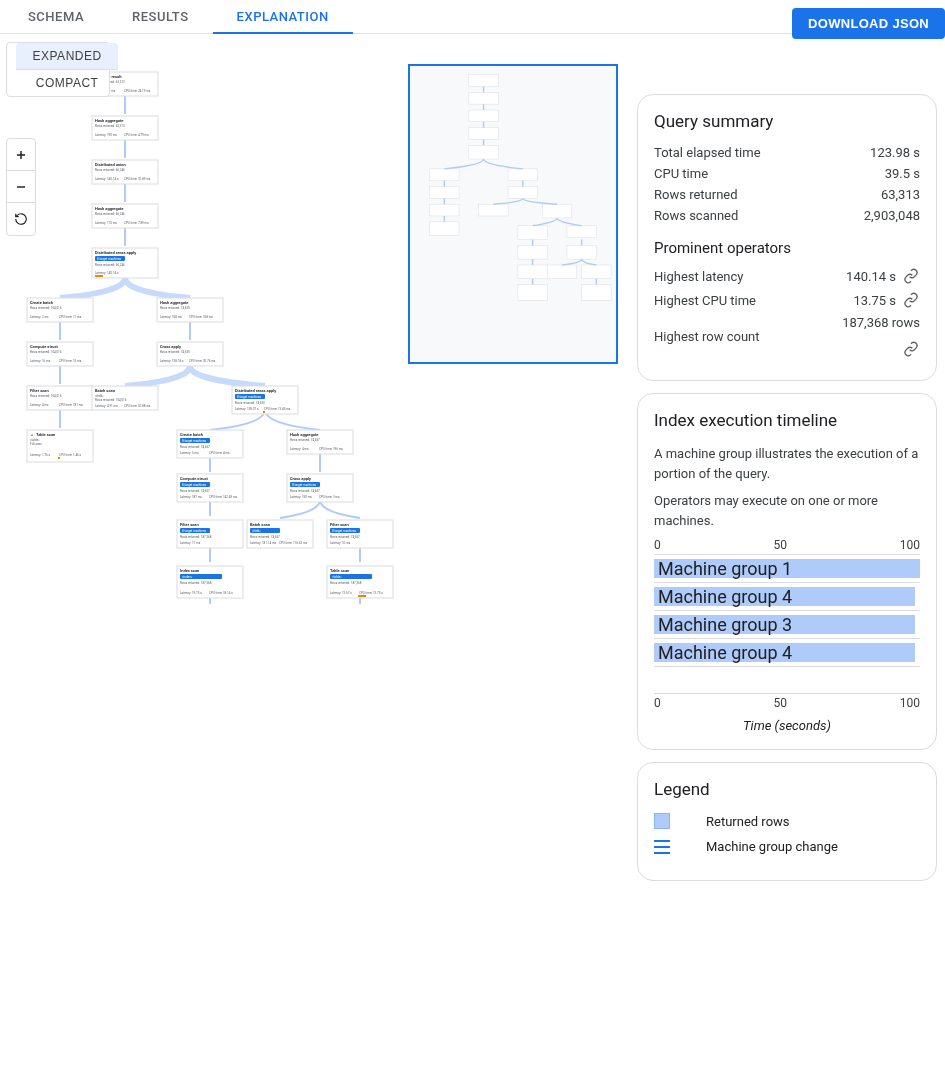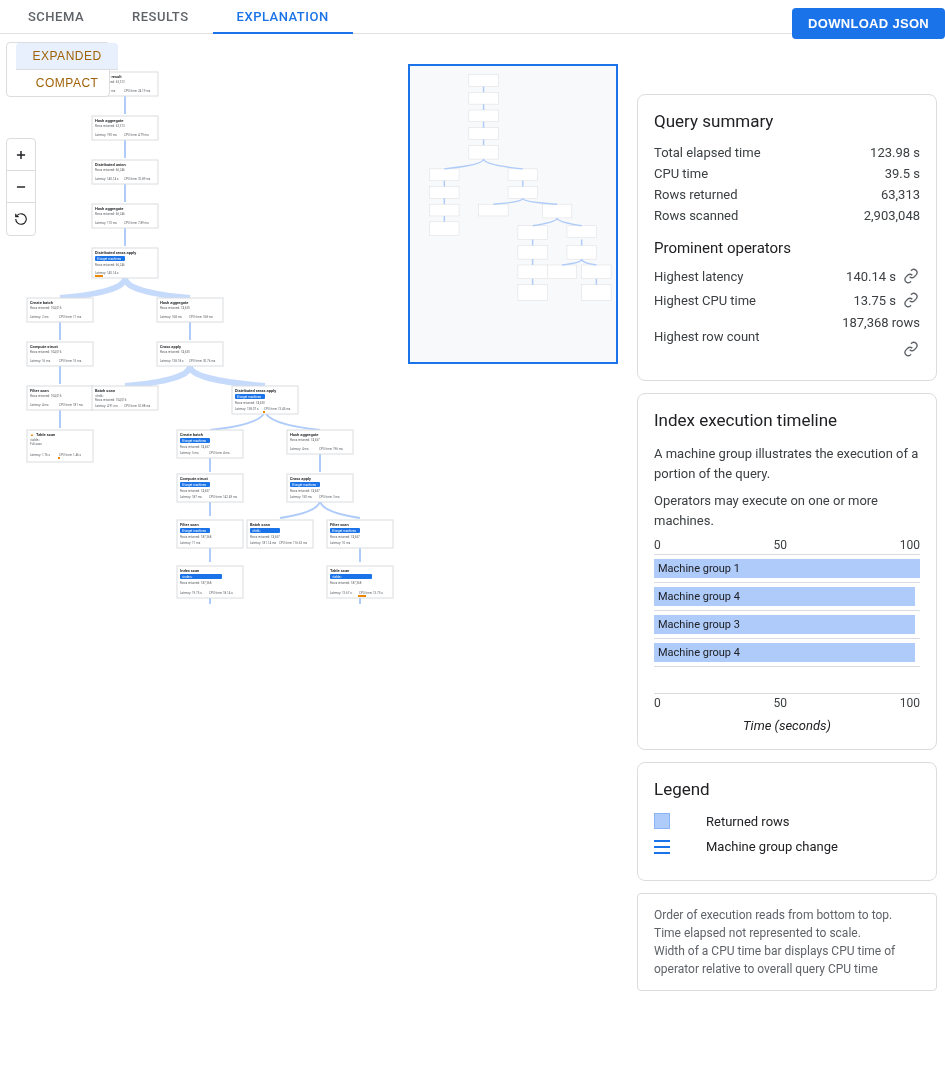--- a/index.html
+++ b/index.html
@@ -12,21 +12,21 @@
 .tab-actions { margin-left: auto; display: flex; gap: 14px; align-items: center; padding-right: 8px; }
 .icon-btn { width: 22px; height: 22px; display: flex; align-items: center; justify-content: center; cursor: pointer; color: #5f6368; }
 
 
 .main { display: flex; height: calc(1086px - 34px); }
 .viz-area { flex: 1; position: relative; background: #fff; }
 .side-panel { width: 308px; padding: 12px 0 12px 0; overflow-y: auto; }
 
 
 .toggle-group { position: absolute; top: 8px; left: 6px; border: 1px solid #dadce0; border-radius: 4px; background: #fff; z-index: 10; }
-.toggle-btn { display: block; padding: 6px 12px; font-size: 12px; font-weight: 500; color: #a16207; letter-spacing: 0.5px; background: none; border: none; cursor: pointer; width: 100%; text-align: center; margin-left: 9px; }
+.toggle-btn { display: block; padding: 6px 12px; font-size: 12px; font-weight: 500; color: #404040; letter-spacing: 0.5px; background: none; border: none; cursor: pointer; width: 100%; text-align: center; margin-left: 9px; }
 .toggle-btn.active { background: #e8f0fe; }
 .toggle-btn:first-child { border-bottom: 1px solid #dadce0; border-radius: 4px 4px 0 0; }
 .toggle-btn:last-child { border-radius: 0 0 4px 4px; }
 
 
 .zoom-controls { position: absolute; top: 104px; left: 6px; z-index: 10; background: #fff; border: 1px solid #dadce0; border-radius: 4px; width: 30px; }
 .zoom-btn { display: block; width: 100%; height: 32px; background: none; border: none; border-bottom: 1px solid #dadce0; cursor: pointer; display: flex; align-items: center; justify-content: center; font-size: 18px; color: #202124; }
 .zoom-btn:last-child { border-bottom: none; }
 
 
@@ -40,36 +40,36 @@
 .edge-thick { stroke: #aecbfa; stroke-width: 6; fill: none; opacity: 0.7; }
 
 
 .minimap { position: absolute; top: 30px; left: 408px; width: 210px; height: 300px; border: 2px solid #1a73e8; background: #f8f9fa; }
 .minimap svg { width: 100%; height: 100%; }
 
 
 .download-btn { position: absolute; top: 8px; right: 0; background: #1a73e8; color: #fff; border: none; border-radius: 4px; padding: 8px 16px; font-size: 13px; font-weight: 700; letter-spacing: 0.3px; cursor: pointer; z-index: 20; }
 
 
-.card { border: 1px solid #dadce0; border-radius: 8px; margin: 12px 8px 12px 0; padding: 16px; background: #fff; }
+.card { border: 1px solid #dadce0; border-radius: 16px; margin: 12px 8px 12px 0; padding: 16px; background: #fff; }
 .card:first-of-type { margin-top: 48px; }
 .card h3 { font-size: 17px; font-weight: 400; margin-bottom: 14px; color: #202124; }
 .kv-row { display: flex; justify-content: space-between; align-items: center; margin: 6px 0; font-size: 13px; color: #3c4043; }
 .kv-row .k { flex: 1; }
 .kv-row .v { display: flex; align-items: center; gap: 6px; }
 .link-icon { display: inline-flex; width: 18px; height: 18px; align-items: center; justify-content: center; color: #5f6368; cursor: pointer; }
 .section-hdr { font-size: 15px; font-weight: 400; margin: 16px 0 10px; color: #202124; }
 
 
 .timeline-desc { font-size: 13px; color: #3c4043; line-height: 1.5; margin-bottom: 8px; }
 .tl-axis { display: flex; justify-content: space-between; font-size: 12px; color: #3c4043; margin: 2px 0; }
 .tl-bars { }
 .tl-bar-row { height: 28px; position: relative; border-top: 1px solid #dadce0; }
 .tl-bar-row:last-child { border-bottom: 1px solid #dadce0; }
-.tl-bar { position: absolute; top: 4px; bottom: 4px; left: 0; background: #aecbfa; display: flex; align-items: center; padding-left: 4px; font-size: 11px; color: #202124; }
+.tl-bar { position: absolute; top: 4px; bottom: 4px; left: 0; background: #aecbfa; display: flex; align-items: center; padding-left: 4px; font-size: 18px; color: #202124; }
 .tl-xlabel { text-align: center; font-style: italic; font-size: 13px; margin-top: 8px; }
 
 
 .legend-row { display: flex; align-items: center; gap: 36px; margin: 10px 0; font-size: 13px; }
 .leg-swatch { width: 16px; height: 16px; background: #aecbfa; border: 1px solid #8ab4f8; }
 .leg-lines { width: 16px; height: 14px; display: flex; flex-direction: column; justify-content: space-between; }
 .leg-lines span { height: 2px; background: #1a73e8; }
 
 .footnote { border: 1px solid #dadce0; border-radius: 4px; margin: 12px 8px 12px 0; padding: 12px 16px; font-size: 12px; color: #5f6368; line-height: 1.5; }
 </style>
@@ -468,19 +468,14 @@
       <div class="legend-row">
           <span class="leg-lines">
             <span></span>
             <span></span>
             <span></span>
           </span>
           <span>Machine group change</span>
         </div>
     </div>
 
-    <div class="footnote">
-      <div>Order of execution reads from bottom to top.</div>
-      <div>Time elapsed not represented to scale.</div>
-      <div>Width of a CPU time bar displays CPU time of operator relative to overall query CPU time</div>
-    </div>
   </div>
 </div>
 
 </body></html>

